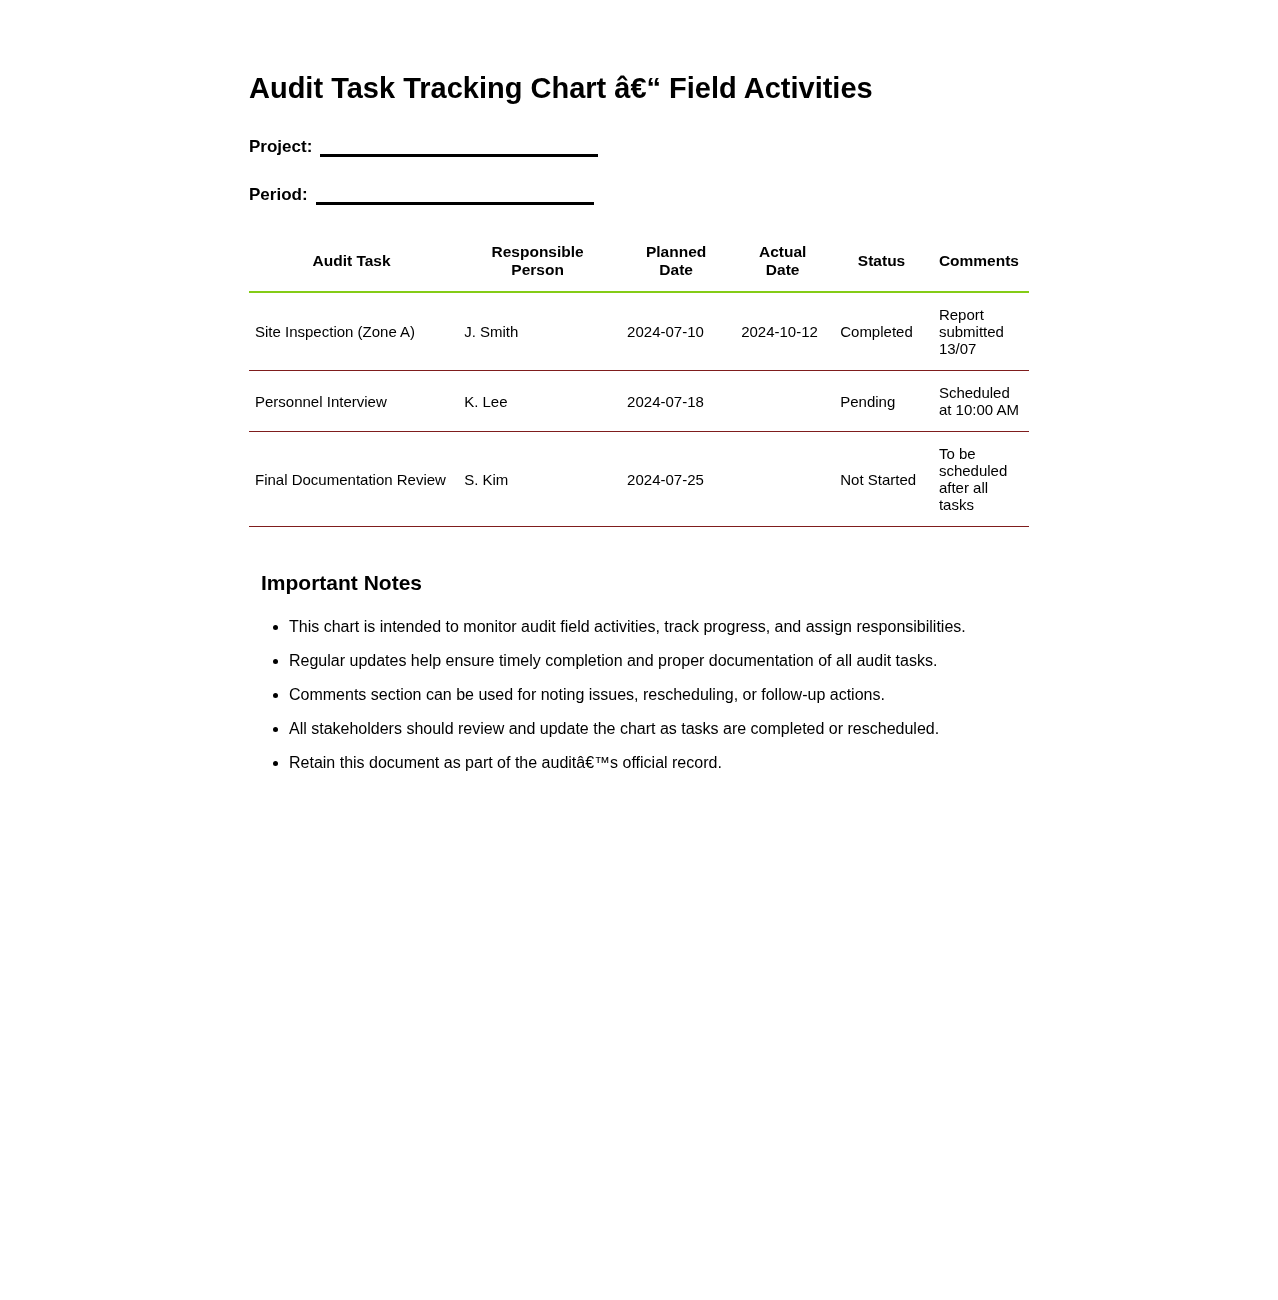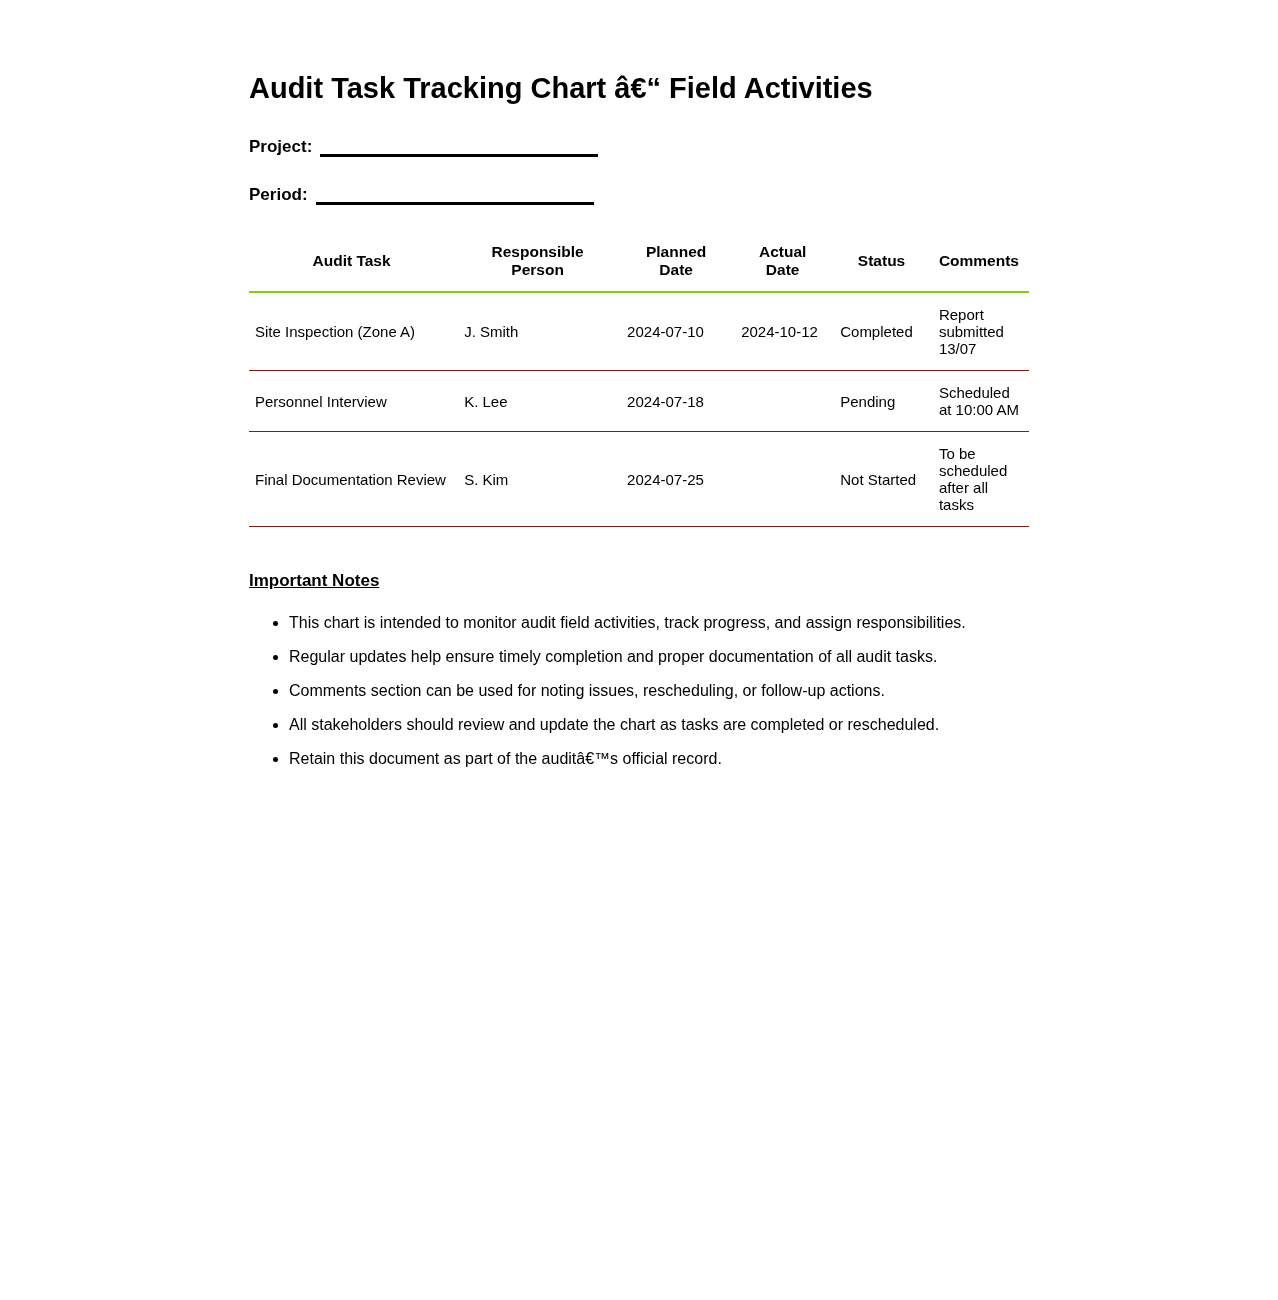--- a/index.html
+++ b/index.html
@@ -50,24 +50,23 @@
     border-bottom: 1px solid #7f1d1d;
     vertical-align: middle;
   }
   col.c-task { width: 258px; }
   col.c-person { width: 192px; }
   col.c-planned { width: 134px; }
   col.c-actual { width: 118px; }
   col.c-status { width: 104px; }
   col.c-comments { width: auto; }
   h2.notes-title {
-    font-size: 17px;
+    font-size: 21px;
     font-weight: bold;
-    margin: 44px 0 22px 0;
-    text-decoration: underline;
+    margin: 44px 0 22px 12px;
   }
   ul.notes-list {
     margin: 0;
     padding-left: 40px;
     font-size: 16px;
   }
   ul.notes-list li {
     margin-bottom: 14px;
     line-height: 1.25;
   }

